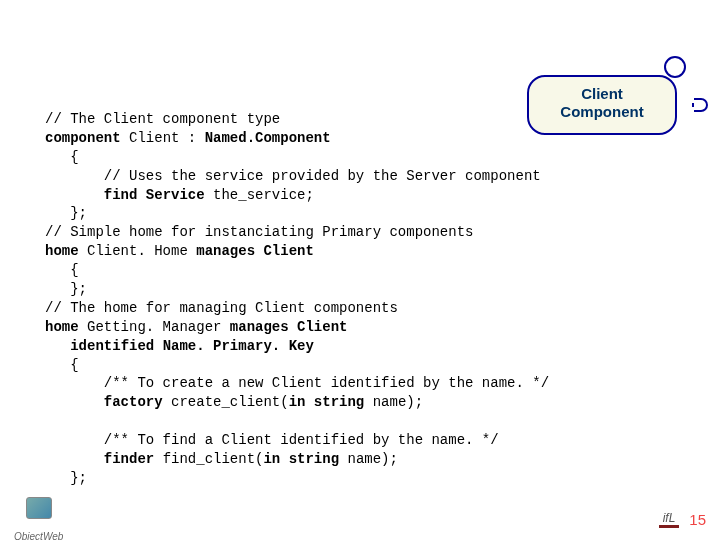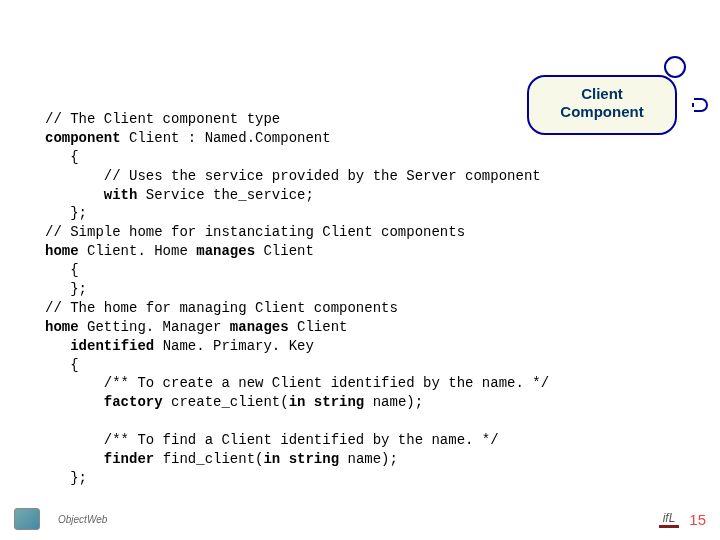--- a/index.html
+++ b/index.html
@@ -10,24 +10,24 @@
   .title-text { font-size: 28px; color: #003366; font-weight: normal; }
 
   .diagram { position: absolute; right: 18px; top: 60px; width: 175px; height: 80px; }
   .component-box { position: absolute; left: 0; top: 15px; width: 150px; height: 60px; border: 2px solid #000099; border-radius: 18px; background: #f8f8e8; text-align: center; padding-top: 8px; font-size: 15px; color: #003366; font-weight: bold; line-height: 1.2; }
   .ball { position: absolute; right: 16px; top: -4px; width: 22px; height: 22px; border: 2px solid #000099; border-radius: 50%; background: #fff; }
   .socket { position: absolute; right: -6px; top: 38px; width: 14px; height: 14px; border: 2px solid #000099; border-left: none; border-radius: 0 7px 7px 0; background: #fff; }
   .stub { position: absolute; right: 4px; top: 43px; width: 6px; height: 4px; background: #000099; }
 
   .code { position: absolute; left: 45px; top: 110px; width: 660px; font-family: "Courier New", monospace; font-size: 14px; line-height: 1.35; color: #000; white-space: pre; }
   .kw { font-weight: bold; }
-  .typ { font-weight: normal; }
+  .typ { font-weight: bold; }
 
   .footer { position: absolute; left: 0; bottom: 6px; width: 720px; height: 30px; display: flex; align-items: center; justify-content: space-between; padding: 0 14px; }
-  .footer-left { display: flex; align-items: center; gap: 18px; }
+  .footer-left { display: flex; align-items: center; gap: 12px; flex-direction: column; }
   .mini-logo { width: 26px; height: 22px; background: linear-gradient(135deg,#7aa,#48a); border: 1px solid #888; border-radius: 3px; }
   .ow-logo { font-size: 10px; color: #666; font-style: italic; }
   .footer-center { font-size: 13px; color: #222; position: absolute; left: 50%; transform: translateX(-50%); }
   .footer-right { display:flex; align-items:center; gap:10px; }
   .ifl { font-size: 12px; font-style: italic; color: #555; border-bottom: 3px solid #7f1d1d; padding: 0 4px; }
   .pagenum { font-size: 15px; color: #ef4444; }
 </style>
 </head>
 <body>
 
@@ -41,23 +41,23 @@
       <div>Component</div>
     </div>
     <div class="stub"></div>
     <div class="socket"></div>
   </div>
 
   <div class="code"><span>// The Client component type</span>
 <span class="kw">component</span><span> Client : </span><span class="typ">Named.Component</span>
 <span>   {</span>
 <span>       // Uses the service provided by the Server component</span>
-<span>       </span><span class="kw">with</span><span> </span><span class="typ">Service</span><span> the_service;</span>
+<span>       </span><span class="kw">find</span><span> </span><span class="typ">Service</span><span> the_service;</span>
 <span>   };</span>
-<span>// Simple home for instanciating Client components</span>
+<span>// Simple home for instanciating Primary components</span>
 <span class="kw">home</span><span> Client. Home </span><span class="kw">manages</span><span class="typ"> Client</span>
 <span>   {</span>
 <span>   };</span>
 <span>// The home for managing Client components</span>
 <span class="kw">home</span><span> Getting. Manager </span><span class="kw">manages</span><span class="typ"> Client</span>
 <span>   </span><span class="kw">identified</span><span class="typ"> Name. Primary. Key</span>
 <span>   {</span>
 <span>       /** To create a new Client identified by the name. */</span>
 <span>       </span><span class="kw">factory</span><span> create_client(</span><span class="kw">in string</span><span> name);</span>
 <span></span>

